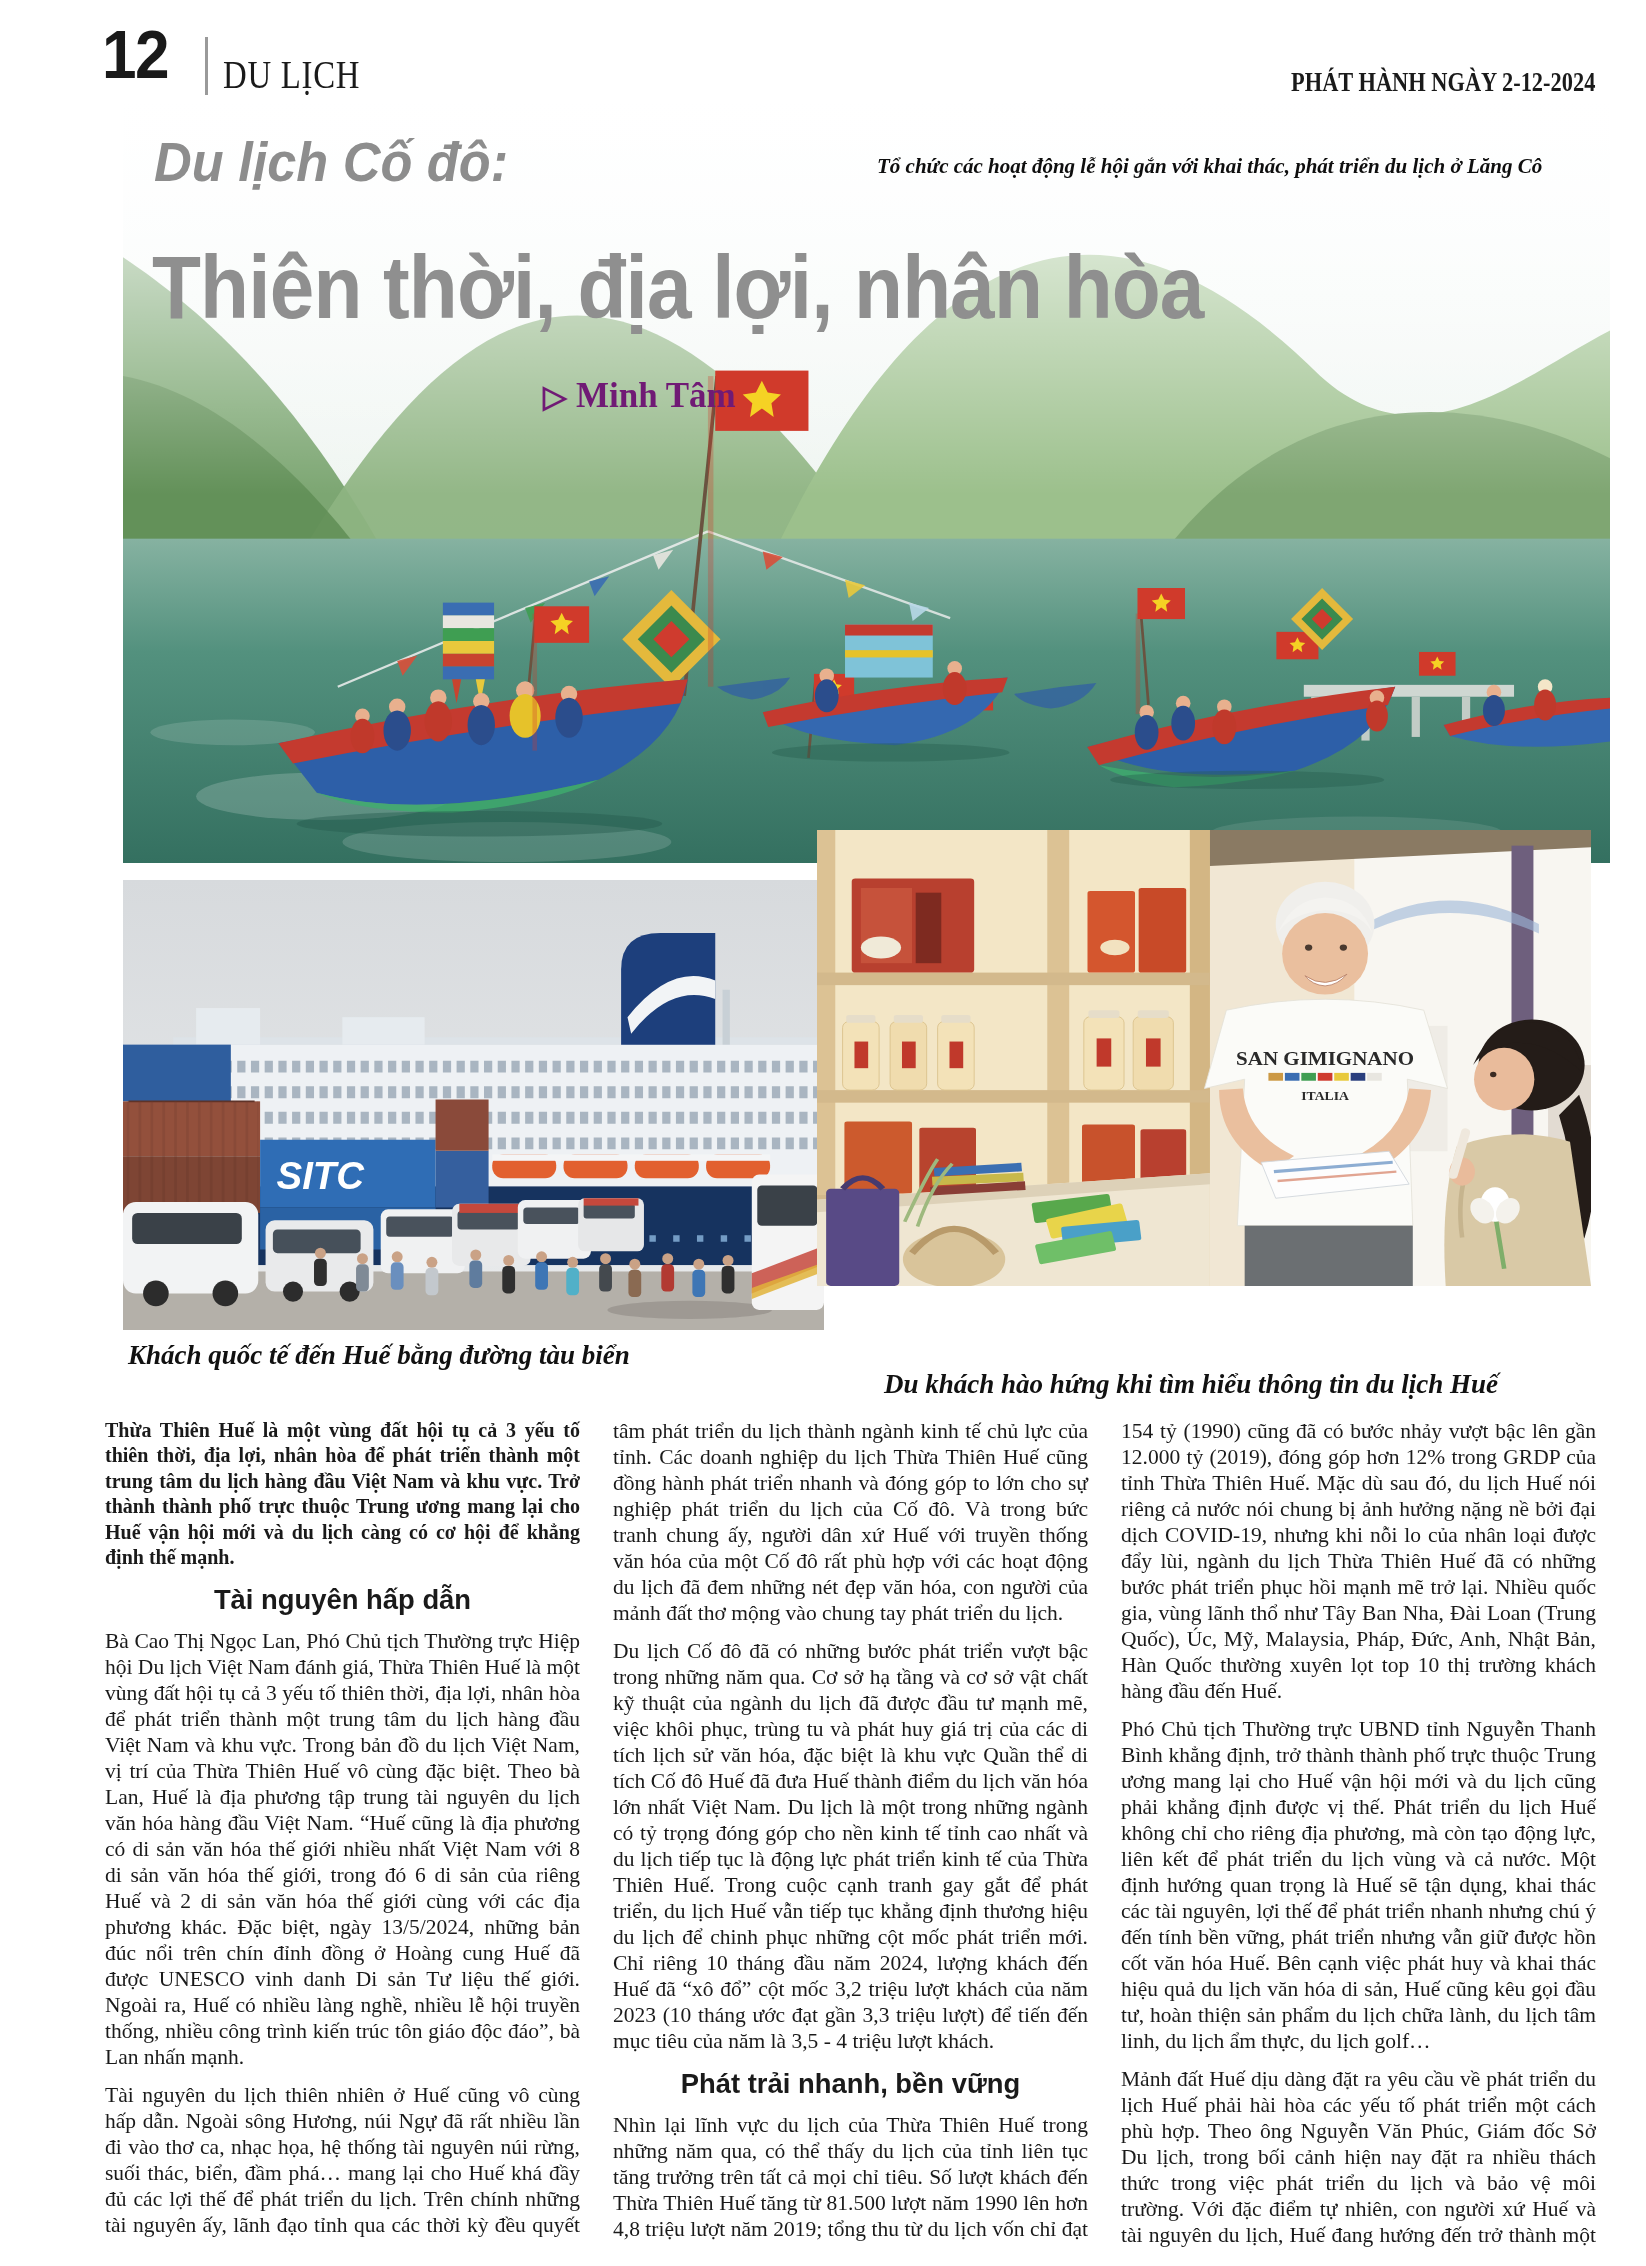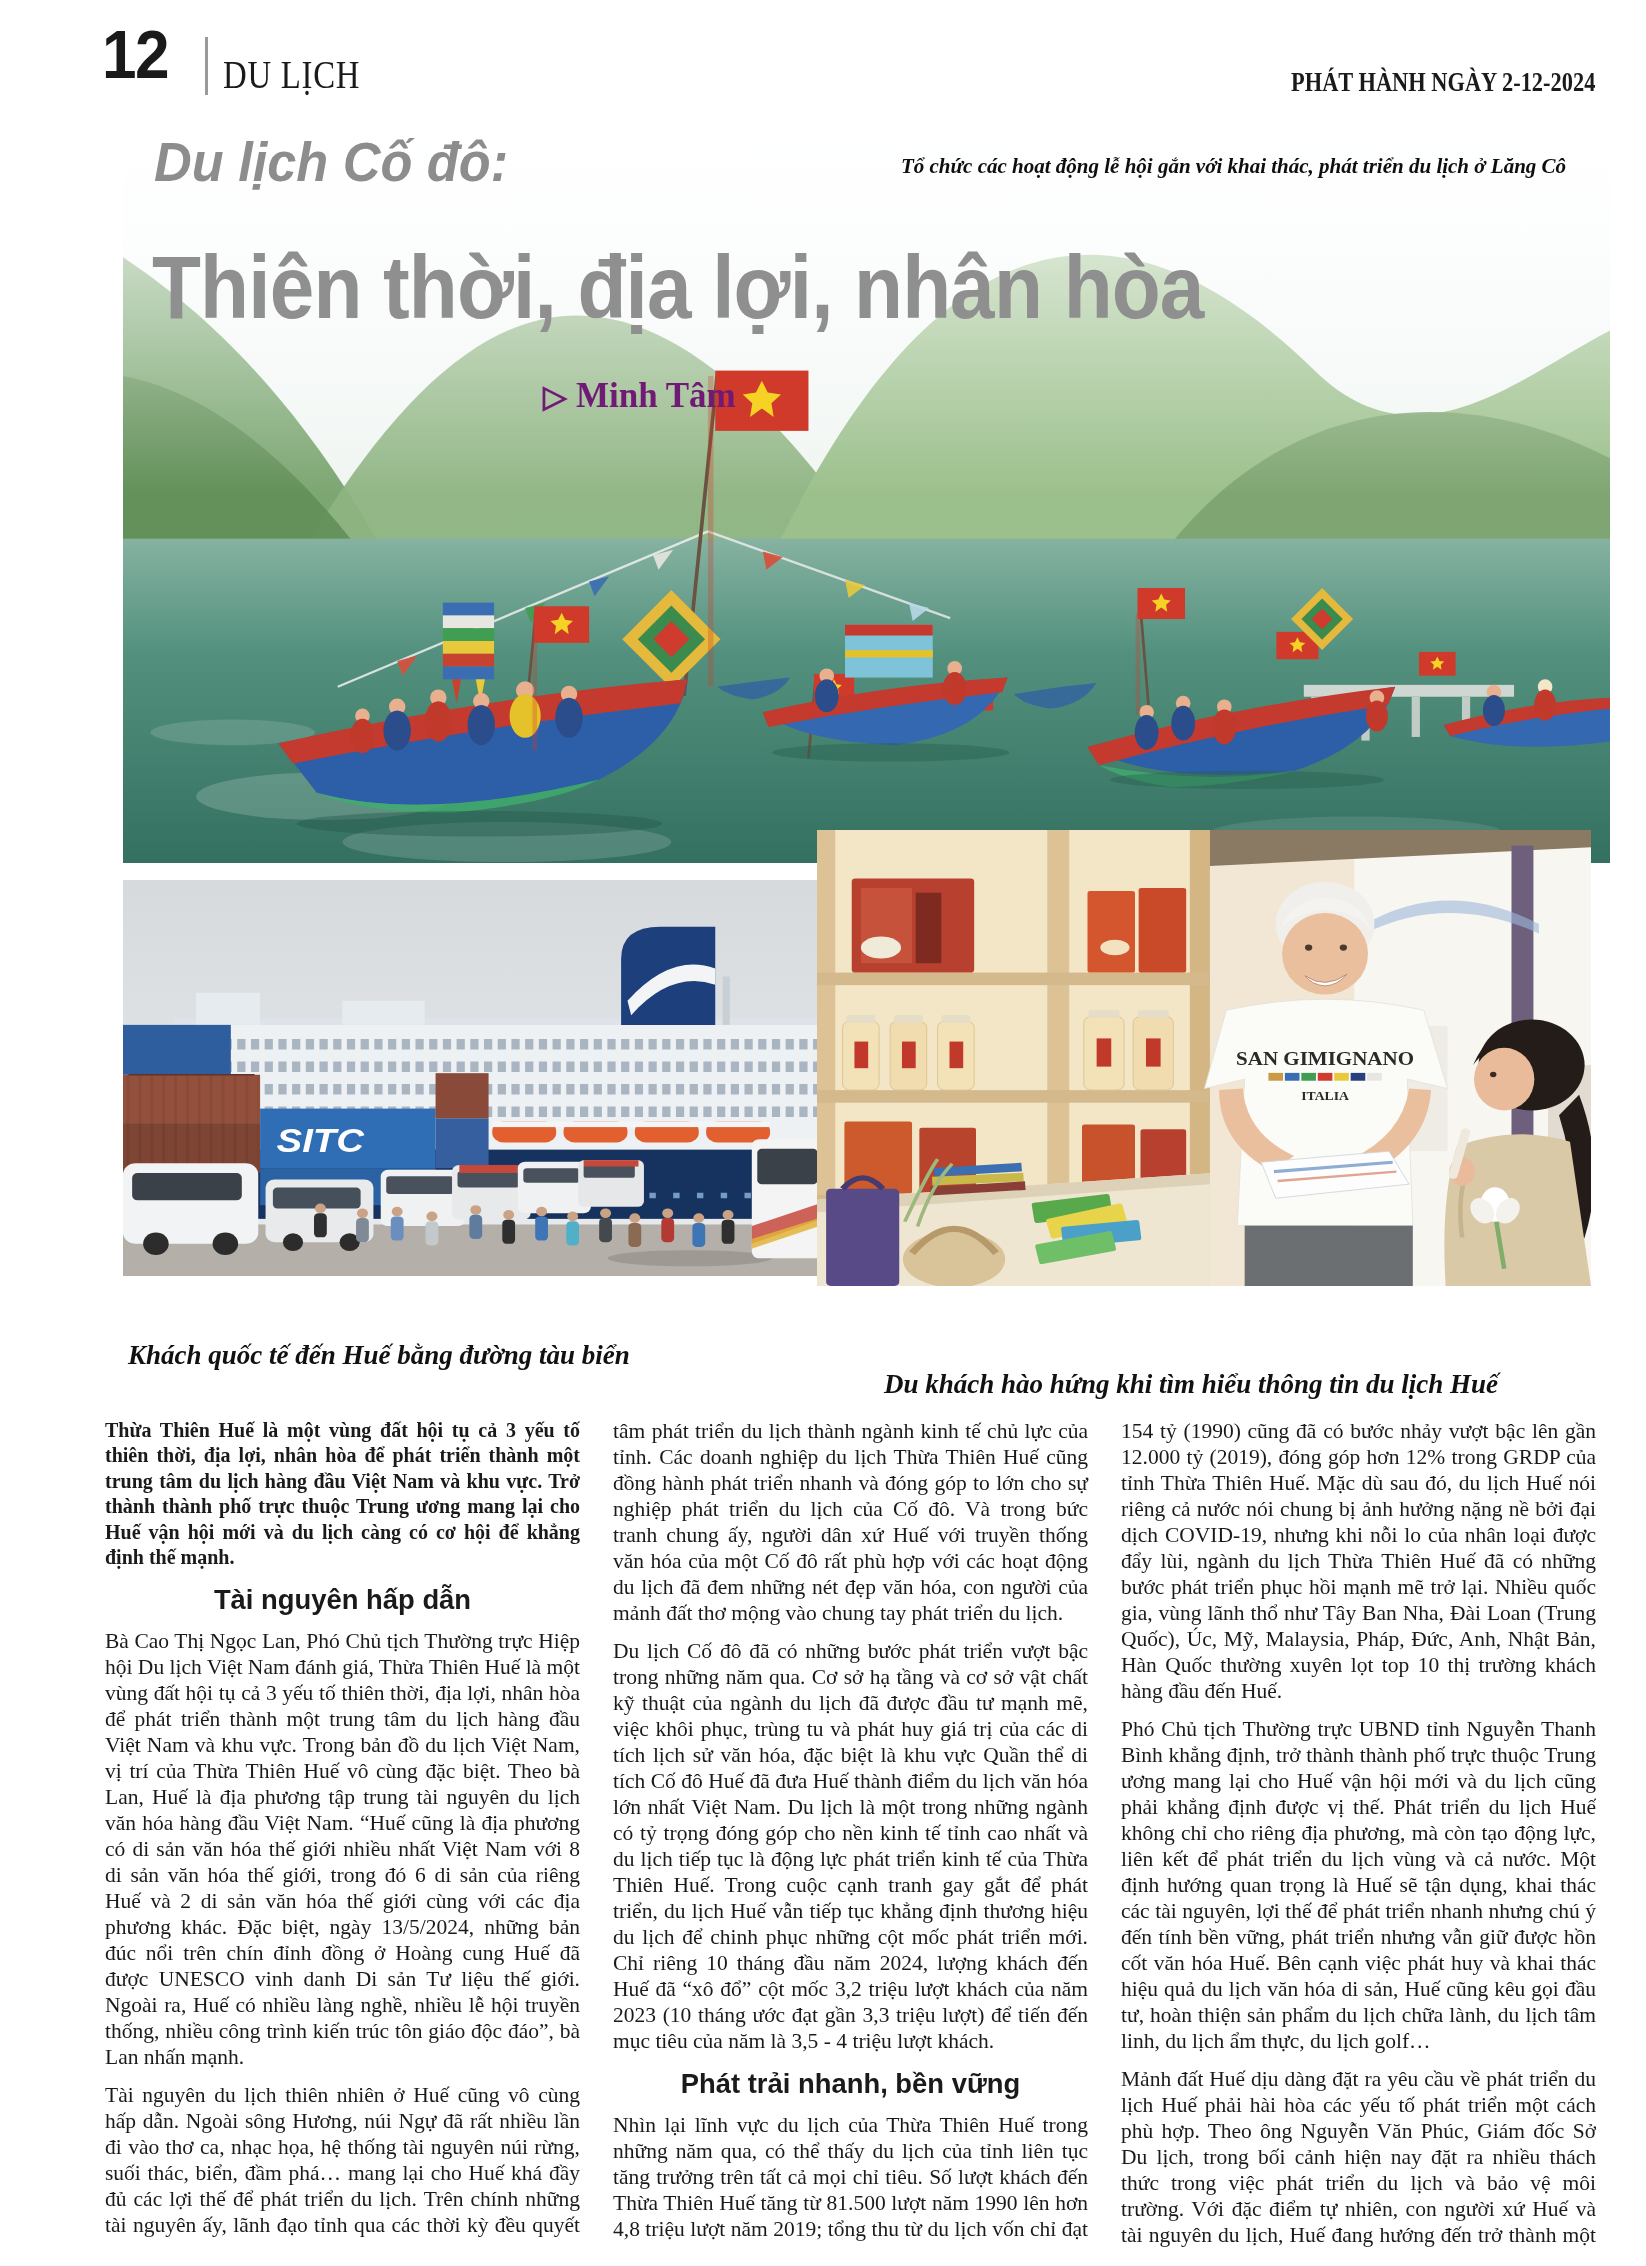--- a/index.html
+++ b/index.html
@@ -12,33 +12,33 @@
   .hdr-divider{position:absolute;left:205px;top:37px;width:2.7px;height:58px;background:#9a9a9a;}
   .hdr-section{position:absolute;left:223px;top:55px;font-size:40px;line-height:1;
         transform:scaleX(.82);transform-origin:left;letter-spacing:0.9px;}
   .hdr-issue{position:absolute;right:52px;top:68px;font-weight:bold;font-size:28px;line-height:1;
         transform:scaleX(.8);transform-origin:right;}
 
   
   .photo{position:absolute;overflow:hidden;}
   .photo svg{display:block;width:100%;height:100%;}
   .photo-main{left:123px;top:102px;width:1487px;height:761px;}
-  .photo-port{left:123px;top:880px;width:701px;height:396px;}
+  .photo-port{left:123px;top:880px;width:701px;height:450px;}
   .photo-shop{left:817px;top:830px;width:774px;height:456px;}
 
   
   .kicker{position:absolute;left:154px;top:130px;font-family:"Liberation Sans",sans-serif;
         font-weight:bold;font-style:italic;font-size:55px;color:#8d8d8d;
         transform:scaleX(.95);transform-origin:left;}
   .headline{position:absolute;left:152px;top:236px;font-family:"Liberation Sans",sans-serif;
         font-weight:bold;font-size:89px;color:#8f8f8f;white-space:nowrap;
         transform:scaleX(.9);transform-origin:left;letter-spacing:-0.9px;}
   .byline{position:absolute;left:537px;top:376px;font-weight:bold;font-size:35px;color:#701a75;margin-left:6px;}
   .byline .tri{font-size:31px;margin-right:9.1px;}
-  .cap-overlay{position:absolute;left:877px;top:154px;width:713px;text-align:center;
+  .cap-overlay{position:absolute;left:877px;top:154px;width:713px;text-align:left;
         font-weight:bold;font-style:italic;font-size:21px;color:#0e0e0e;}
 
   .caption{position:absolute;font-weight:bold;font-style:italic;font-size:27px;color:#111;}
   .cap-port{left:128px;top:1340px;}
   .cap-shop{left:804px;top:1369px;width:774px;text-align:center;}
 
   
   .body-cols{position:absolute;left:105px;top:1418px;width:1491px;height:839px;
         column-count:3;column-gap:33px;column-fill:auto;overflow:hidden;
         font-size:21.5px;line-height:1.21;text-align:justify;}

